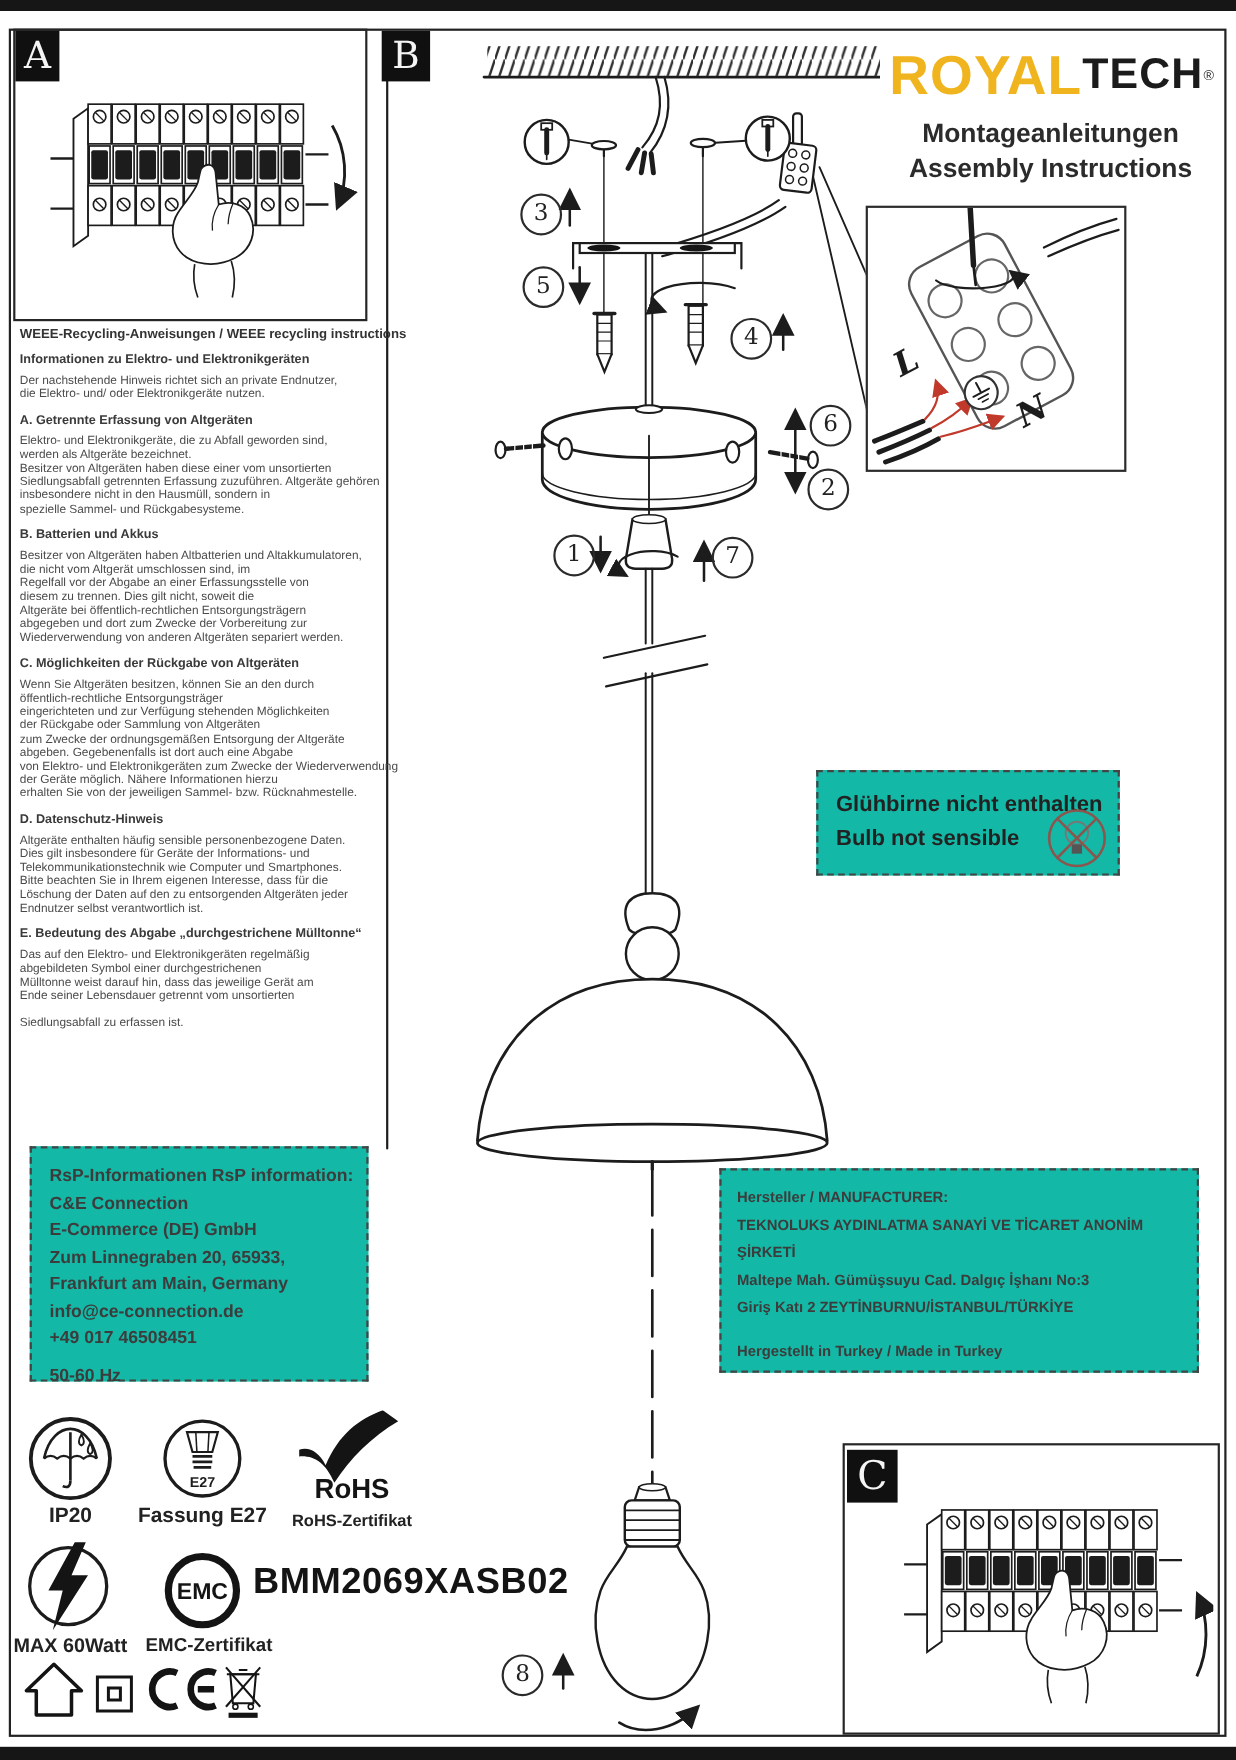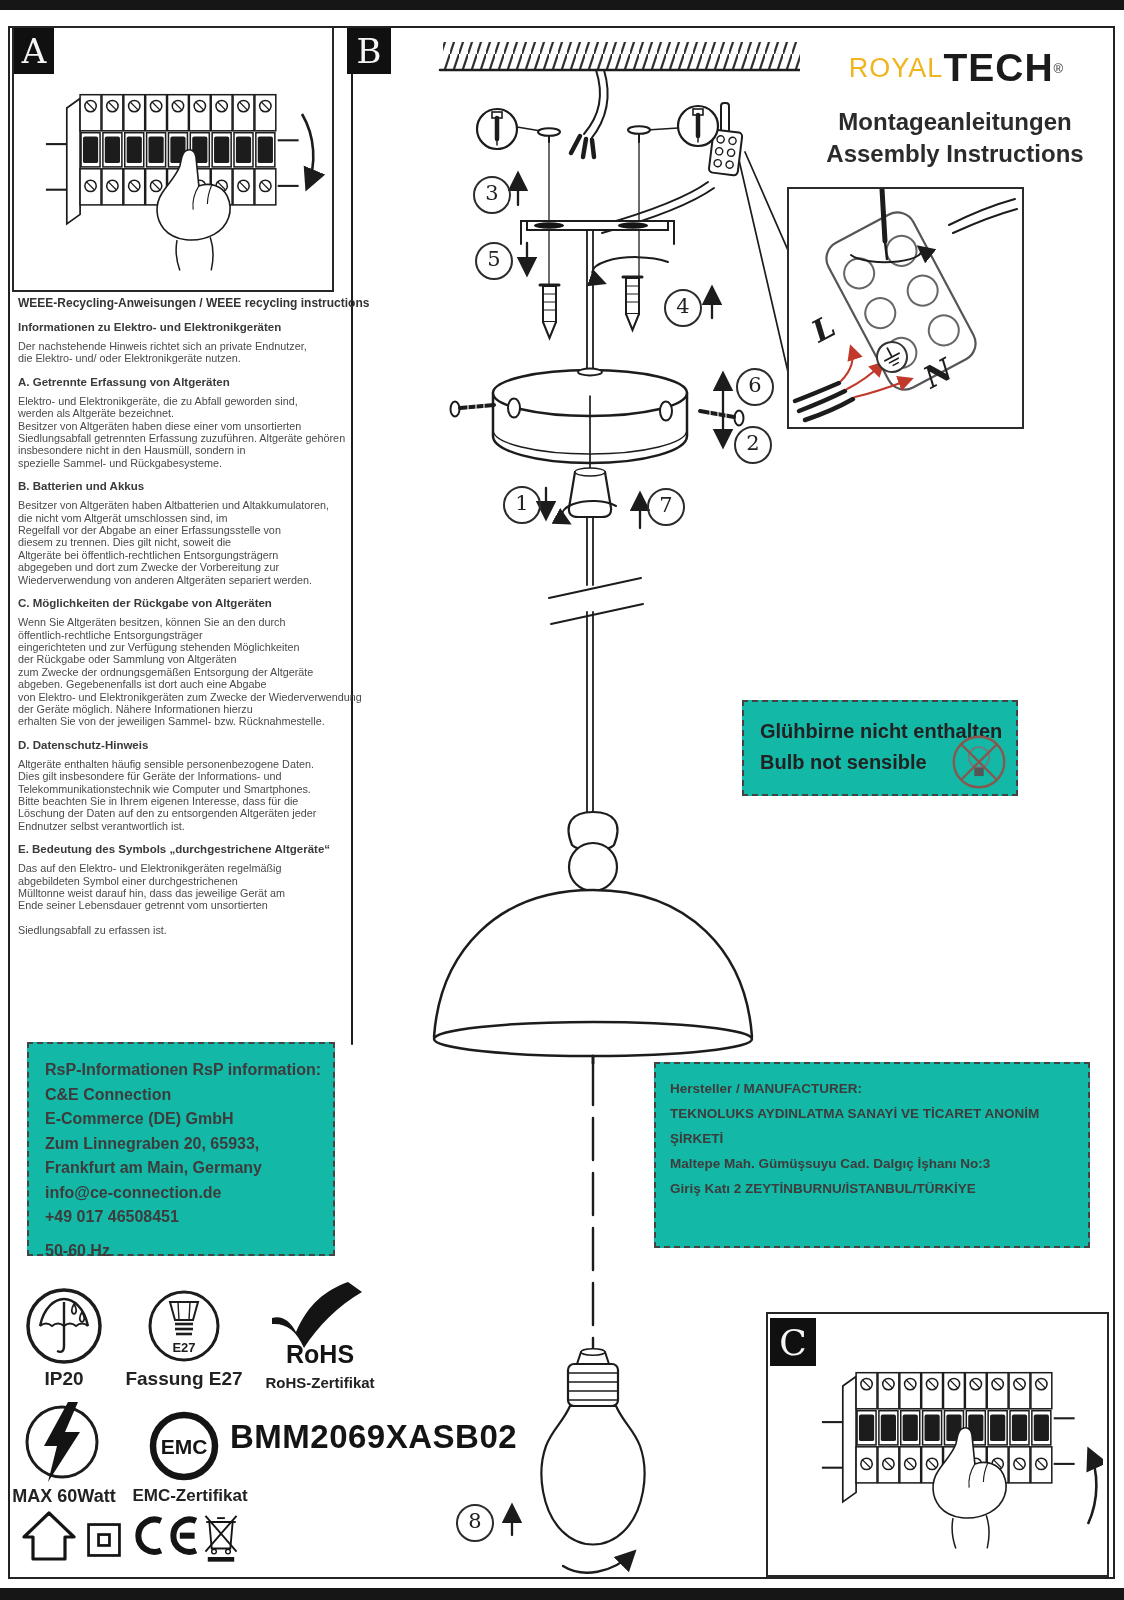--- a/index.html
+++ b/index.html
@@ -9,21 +9,21 @@
   .bar{background:#161616;}
   #frame{left:8px;top:26px;width:1103px;height:1549px;border:2.5px solid #222;z-index:2;}
   .panelbox{border:2.5px solid #262626;background:transparent;z-index:2;}
   .plate{background:#101010;color:#f5f5f5;font-family:"DejaVu Serif",serif;
          display:flex;align-items:center;justify-content:center;z-index:4;}
   #diagram-layer{left:0;top:0;z-index:1;}
   .boxlayer{z-index:3;}
   
   #logo{left:800px;top:32px;width:312px;height:72px;background:#fff;display:flex;
         align-items:center;justify-content:center;z-index:3;}
-  #logo .royal{font-size:27px;font-weight:normal;color:var(--brand-yellow,#F0B41E);letter-spacing:1px;}
+  #logo .royal{font-size:50px;font-weight:bold;color:var(--brand-yellow,#F0B41E);letter-spacing:1px;}
   #logo .tech{font-size:39px;font-weight:bold;color:var(--brand-black,#1b1b1b);letter-spacing:1px;}
   #logo .reg{font-size:13px;color:#333;vertical-align:18px;}
   #mtitle{left:802px;top:106px;width:306px;text-align:center;font-size:24px;font-weight:bold;
           color:#2b2b2b;line-height:32px;z-index:3;}
   
   #weee{left:18px;top:296px;width:414px;z-index:3;}
   #weee .wt{font-size:12px;font-weight:bold;color:#333;margin-bottom:11px;}
   #weee h4{font-size:11.5px;font-weight:bold;color:#3a3a3a;margin:11px 0 7px 0;}
   #weee p{font-size:10.8px;line-height:12.4px;color:#4a4a4a;margin:0;white-space:pre-line;}
   
@@ -342,21 +342,21 @@
  von Elektro- und Elektronikgeräten zum Zwecke der Wiederverwendung
 der Geräte möglich. Nähere Informationen hierzu
 erhalten Sie von der jeweiligen Sammel- bzw. Rücknahmestelle.</p>
   <h4>D. Datenschutz-Hinweis</h4>
   <p>Altgeräte enthalten häufig sensible personenbezogene Daten.
 Dies gilt insbesondere für Geräte der Informations- und
 Telekommunikationstechnik wie Computer und Smartphones.
  Bitte beachten Sie in Ihrem eigenen Interesse, dass für die
 Löschung der Daten auf den zu entsorgenden Altgeräten jeder
 Endnutzer selbst verantwortlich ist.</p>
-  <h4>E. Bedeutung des Symbols „durchgestrichene Altgeräte“</h4>
+  <h4>E. Bedeutung des Abgabe „durchgestrichene Mülltonne“</h4>
   <p>Das auf den Elektro- und Elektronikgeräten regelmäßig
  abgebildeten Symbol einer durchgestrichenen
 Mülltonne weist darauf hin, dass das jeweilige Gerät am
 Ende seiner Lebensdauer getrennt vom unsortierten
 
 Siedlungsabfall zu erfassen ist.</p>
 </div>
 
 <div class="abs dashedbox" id="bulbbox">
   <div class="l">Glühbirne nicht enthalten</div>
@@ -379,20 +379,21 @@
   <div class="l">info@ce-connection.de</div>
   <div class="l">+49 017 46508451</div>
   <div class="l gap">50-60 Hz</div>
 </div>
 
 <div class="abs dashedbox" id="manbox">
   <div class="l">Hersteller / MANUFACTURER:</div>
   <div class="l">TEKNOLUKS AYDINLATMA SANAYİ VE TİCARET ANONİM ŞİRKETİ</div>
   <div class="l">Maltepe Mah. Gümüşsuyu Cad. Dalgıç İşhanı No:3</div>
   <div class="l">Giriş Katı 2 ZEYTİNBURNU/İSTANBUL/TÜRKİYE</div>
+  <div class="l made">Hergestellt in Turkey / Made in Turkey</div>
 </div>
 
 <div class="abs step" style="left:473px;top:176px;"><span>3</span></div>
 <div class="abs step" style="left:475px;top:242px;"><span>5</span></div>
 <div class="abs step" style="left:664px;top:289px;"><span>4</span></div>
 <div class="abs step" style="left:736px;top:368px;"><span>6</span></div>
 <div class="abs step" style="left:734px;top:426px;"><span>2</span></div>
 <div class="abs step" style="left:503px;top:486px;"><span>1</span></div>
 <div class="abs step" style="left:647px;top:488px;"><span>7</span></div>
 <div class="abs step" style="left:456px;top:1504px;"><span>8</span></div>

